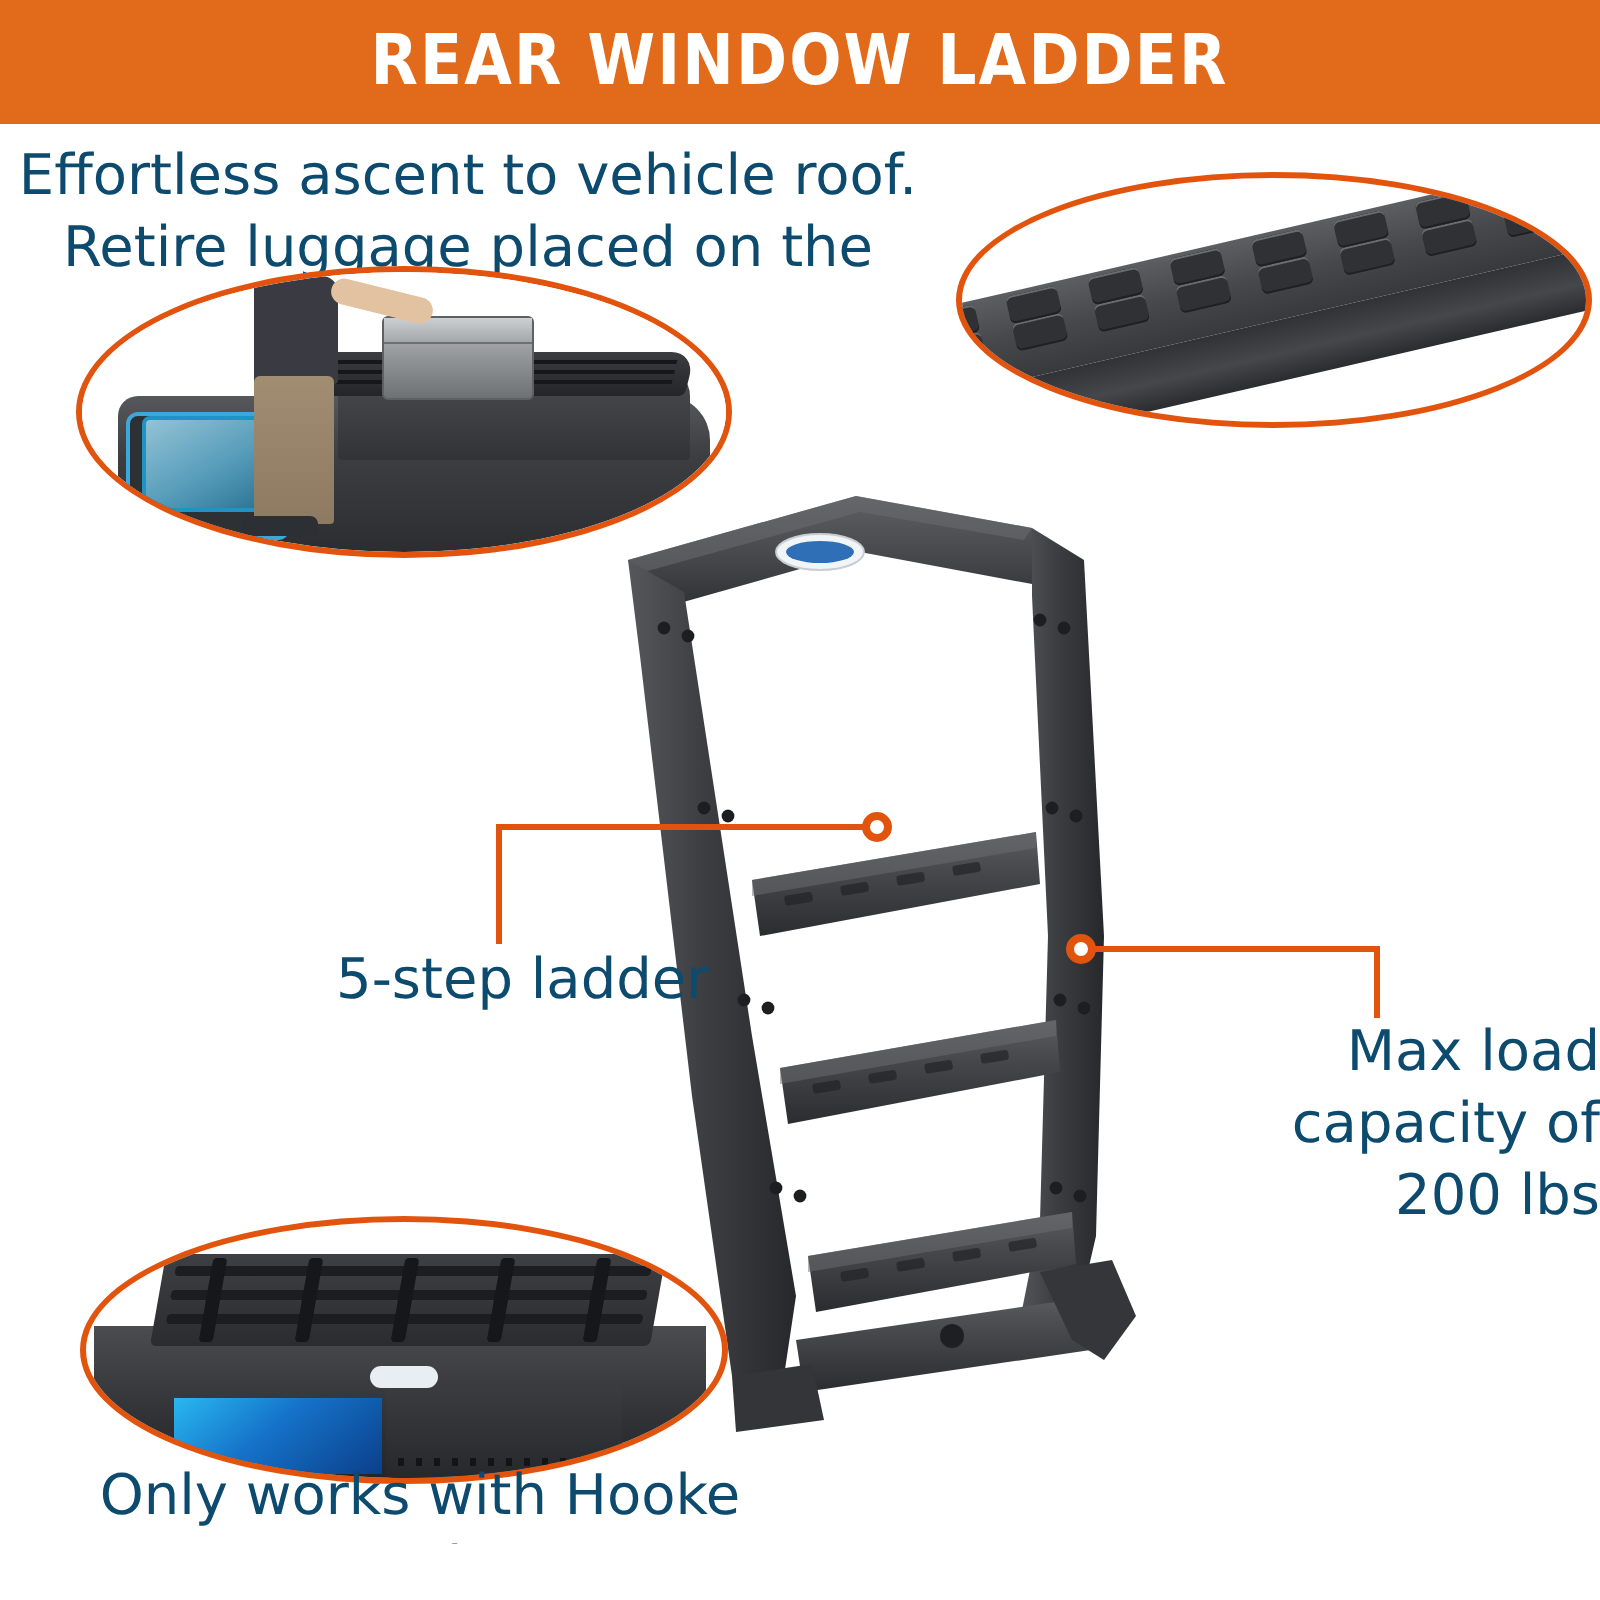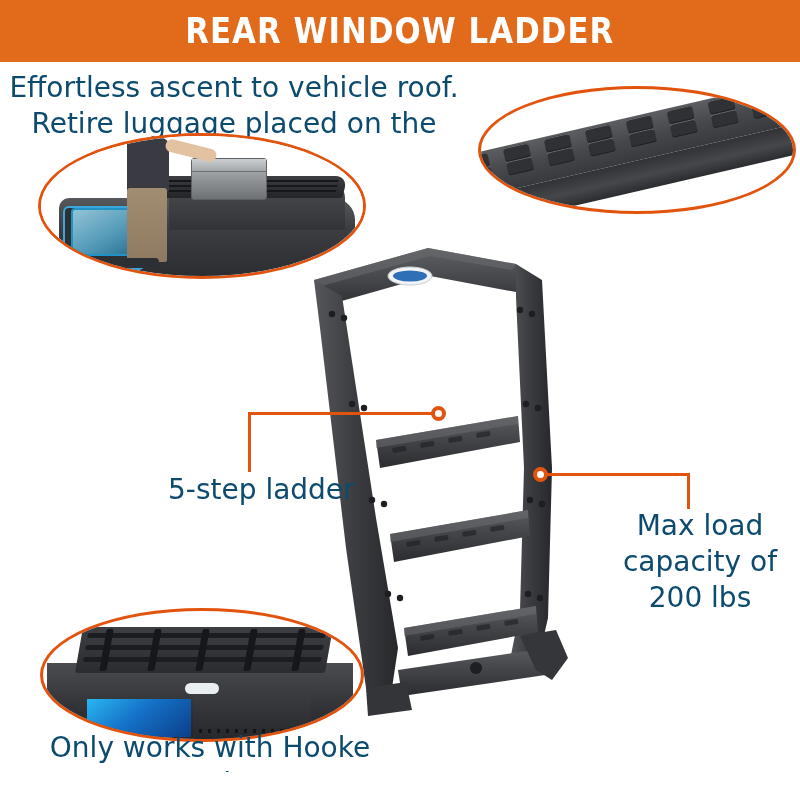--- a/index.html
+++ b/index.html
@@ -43,21 +43,21 @@
     position: absolute;
     color: #0c4a6e;
     font-size: 28px;
     line-height: 1.28;
     font-family: "DejaVu Sans", "Liberation Sans", sans-serif;
     white-space: pre-line;
   }
   #cap-topleft   { left: 8px;  top: 70px;  width: 452px; text-align: center; }
   #cap-topright  { left: 492px; top: 208px; width: 300px; text-align: center; }
   #cap-steps     { left: 168px; top: 472px; width: 200px; text-align: left; }
-  #cap-maxload   { left: 600px; top: 508px; width: 200px; text-align: center; }
+  #cap-maxload   { left: 600px; top: 508px; width: 200px; text-align: right; }
   #cap-bottom    { left: 10px;  top: 730px; width: 400px; text-align: center; }
 
   
   .oval {
     position: absolute;
     border: 3px solid #E2540E;
     border-radius: 50%;
     overflow: hidden;
     background: #ffffff;
   }

